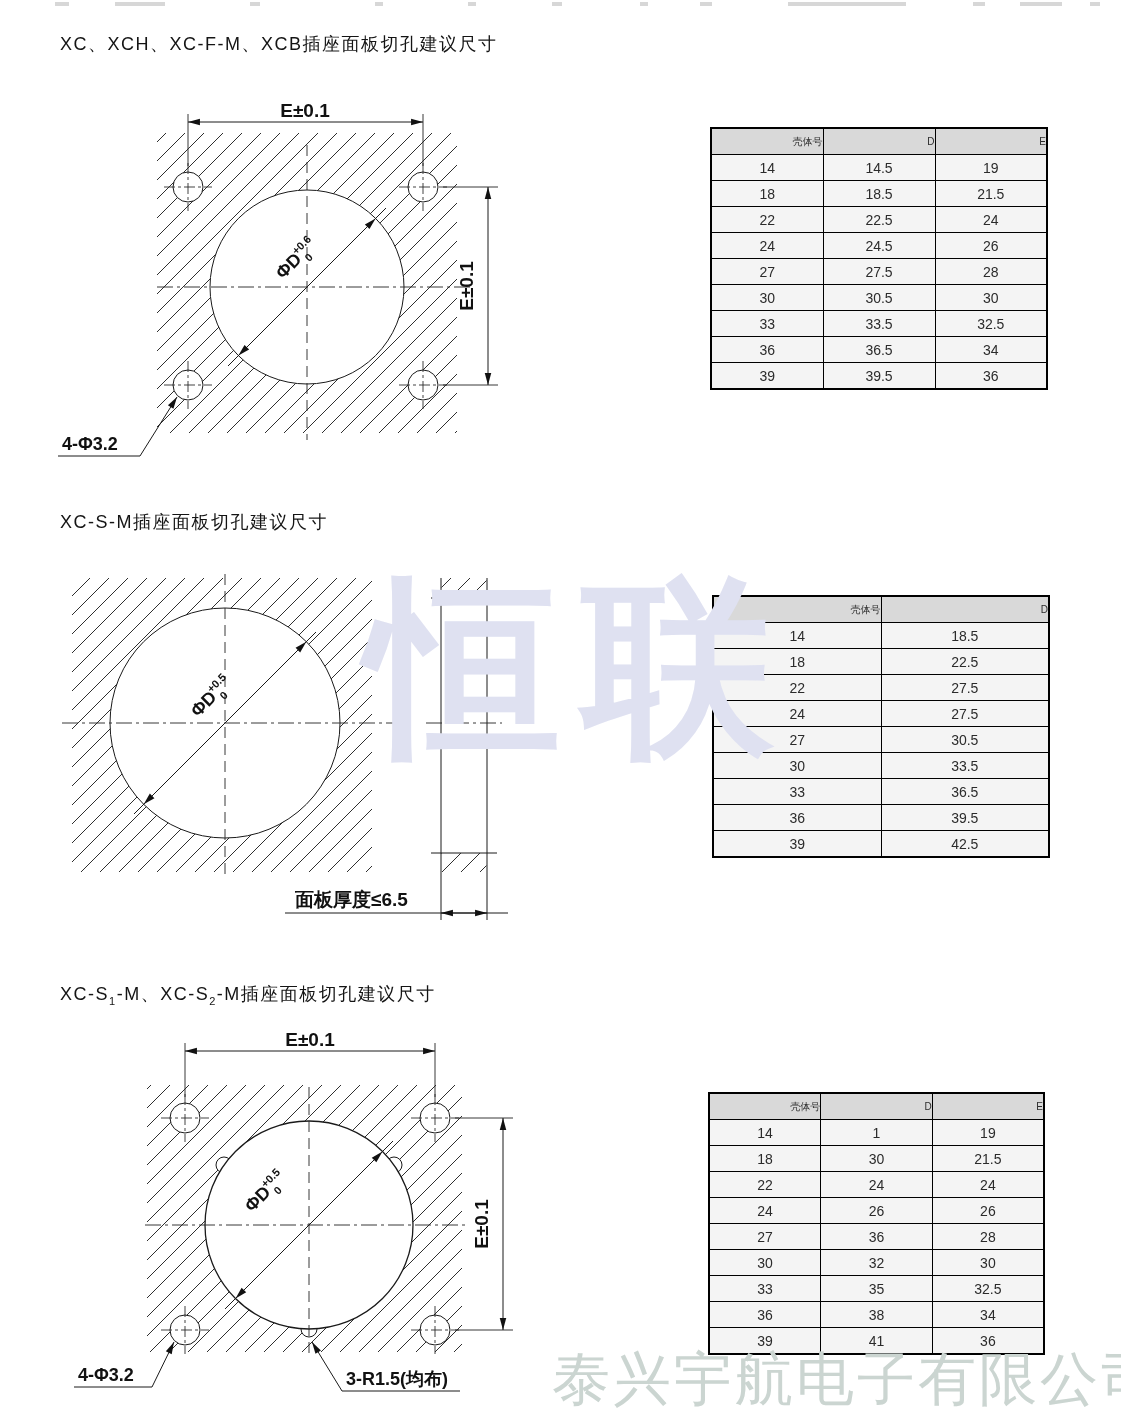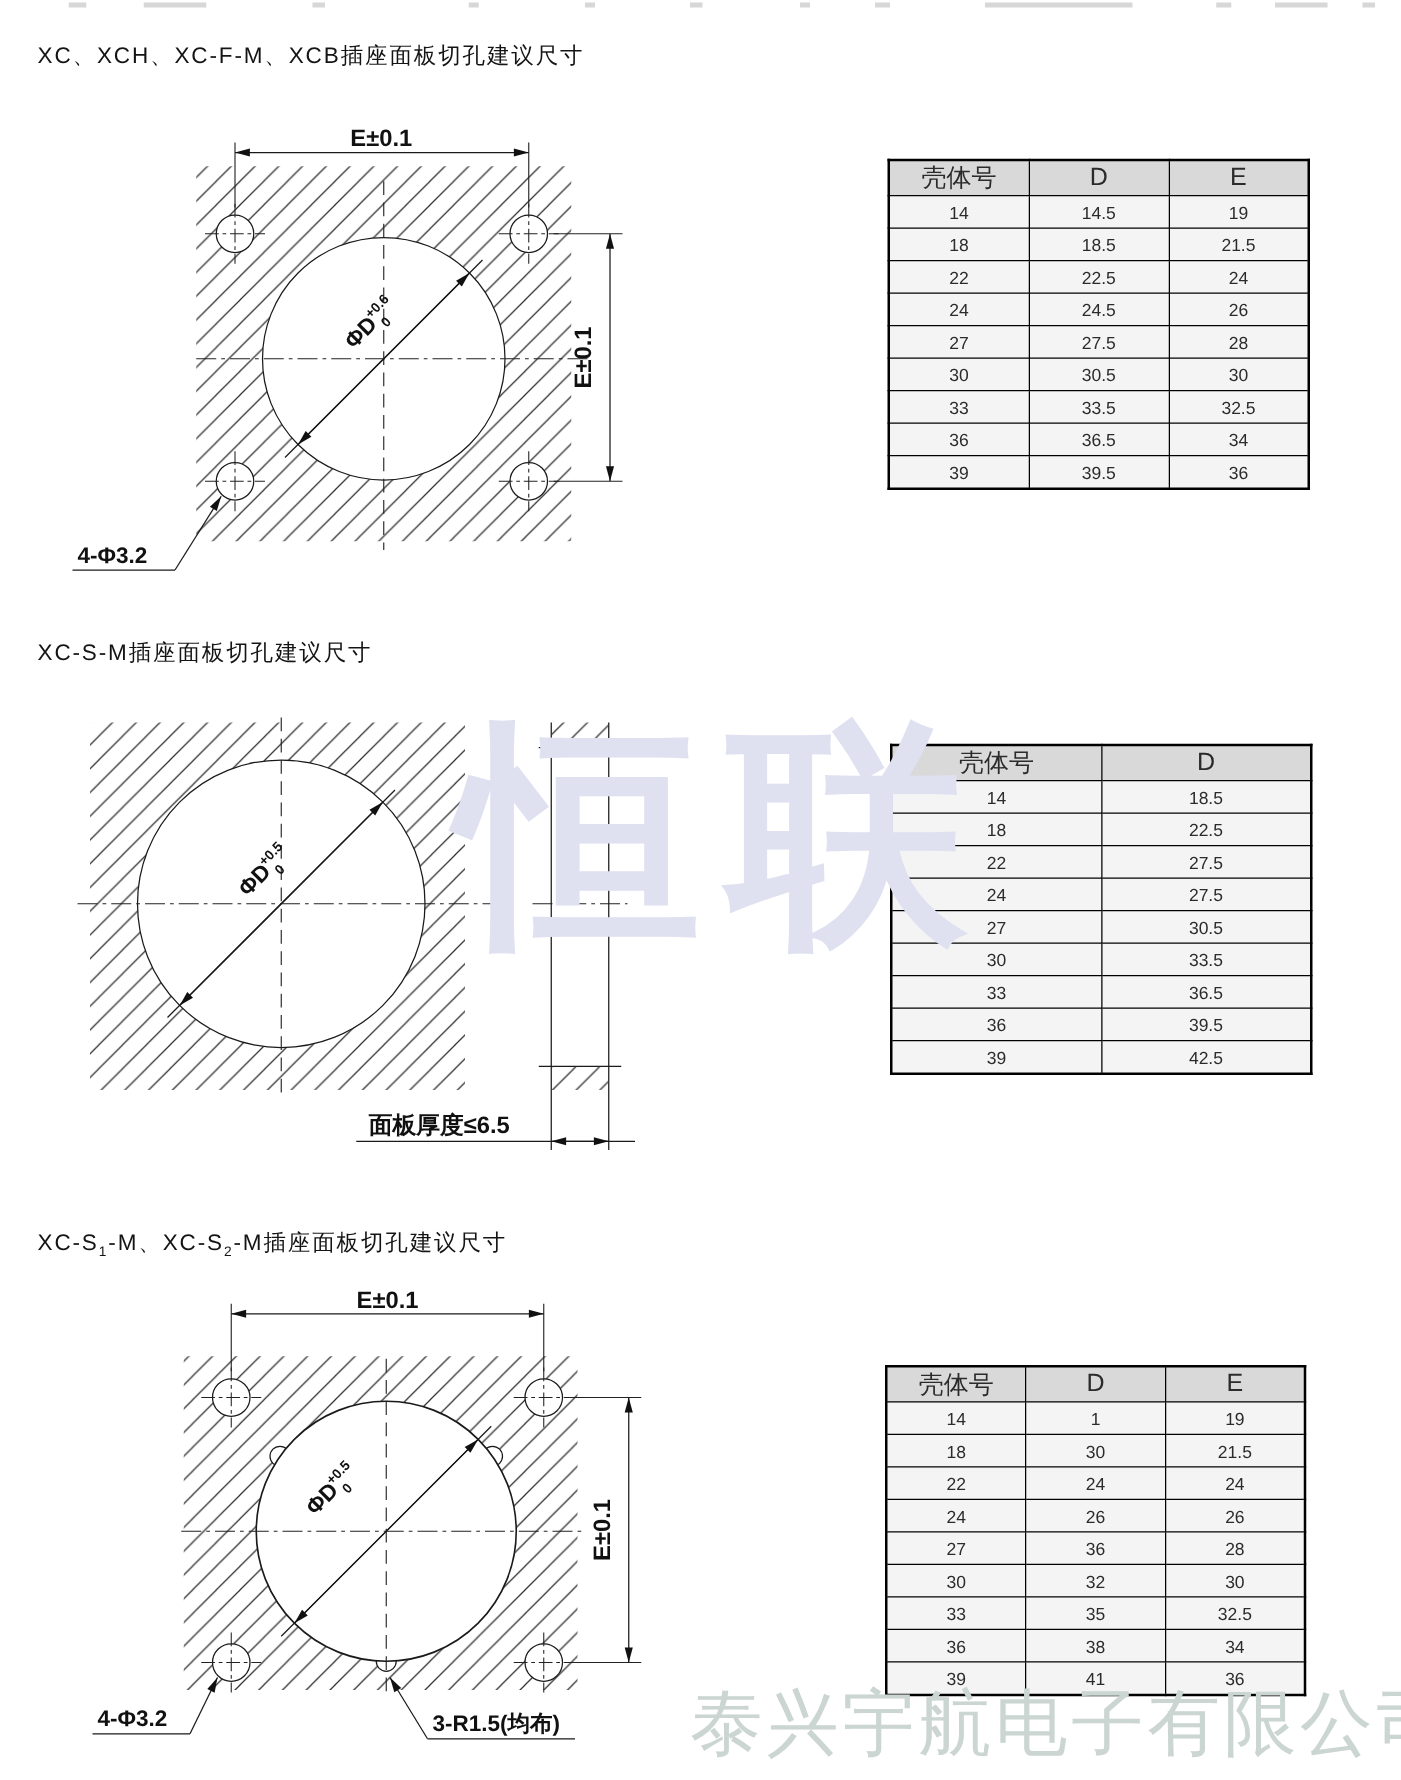--- a/index.html
+++ b/index.html
@@ -2,32 +2,32 @@
 <html><head>
 <meta charset="utf-8">
 <style>
   html,body{margin:0;padding:0;}
   body{
     width:1121px;height:1424px;position:relative;background:#fff;overflow:hidden;
     font-family:"Liberation Sans", sans-serif;color:#111;
   }
   
   .sec-title{
-    position:absolute;left:30px;font-size:18px;font-weight:500;color:#141414;
+    position:absolute;left:60px;font-size:18px;font-weight:500;color:#141414;
     letter-spacing:1.5px;white-space:nowrap;
   }
   .sec-title sub{font-size:11px;}
   
   table.spec{
     position:absolute;border-collapse:collapse;border:2px solid #000;
     font-size:14px;color:#2b2b2b;table-layout:fixed;
   }
   table.spec th{
-    background:#d9d9d9;font-weight:500;font-size:20px;height:25px;
-    border:1px solid #000;text-align:center;padding:0;
+    background:#d9d9d9;font-weight:500;font-size:10px;height:25px;
+    border:1px solid #000;text-align:right;padding:0;
   }
   table.spec td{
     background:#f4f4f4;border:1px solid #000;text-align:center;height:25px;padding:0;
   }
   table.t1{left:710px;top:127px;width:338px;}
   table.t2{left:712px;top:595px;width:338px;}
   table.t3{left:708px;top:1092px;width:337px;}
   
   .wm-center{
     position:absolute;left:368px;top:572px;font-size:192px;font-weight:700;line-height:1;

